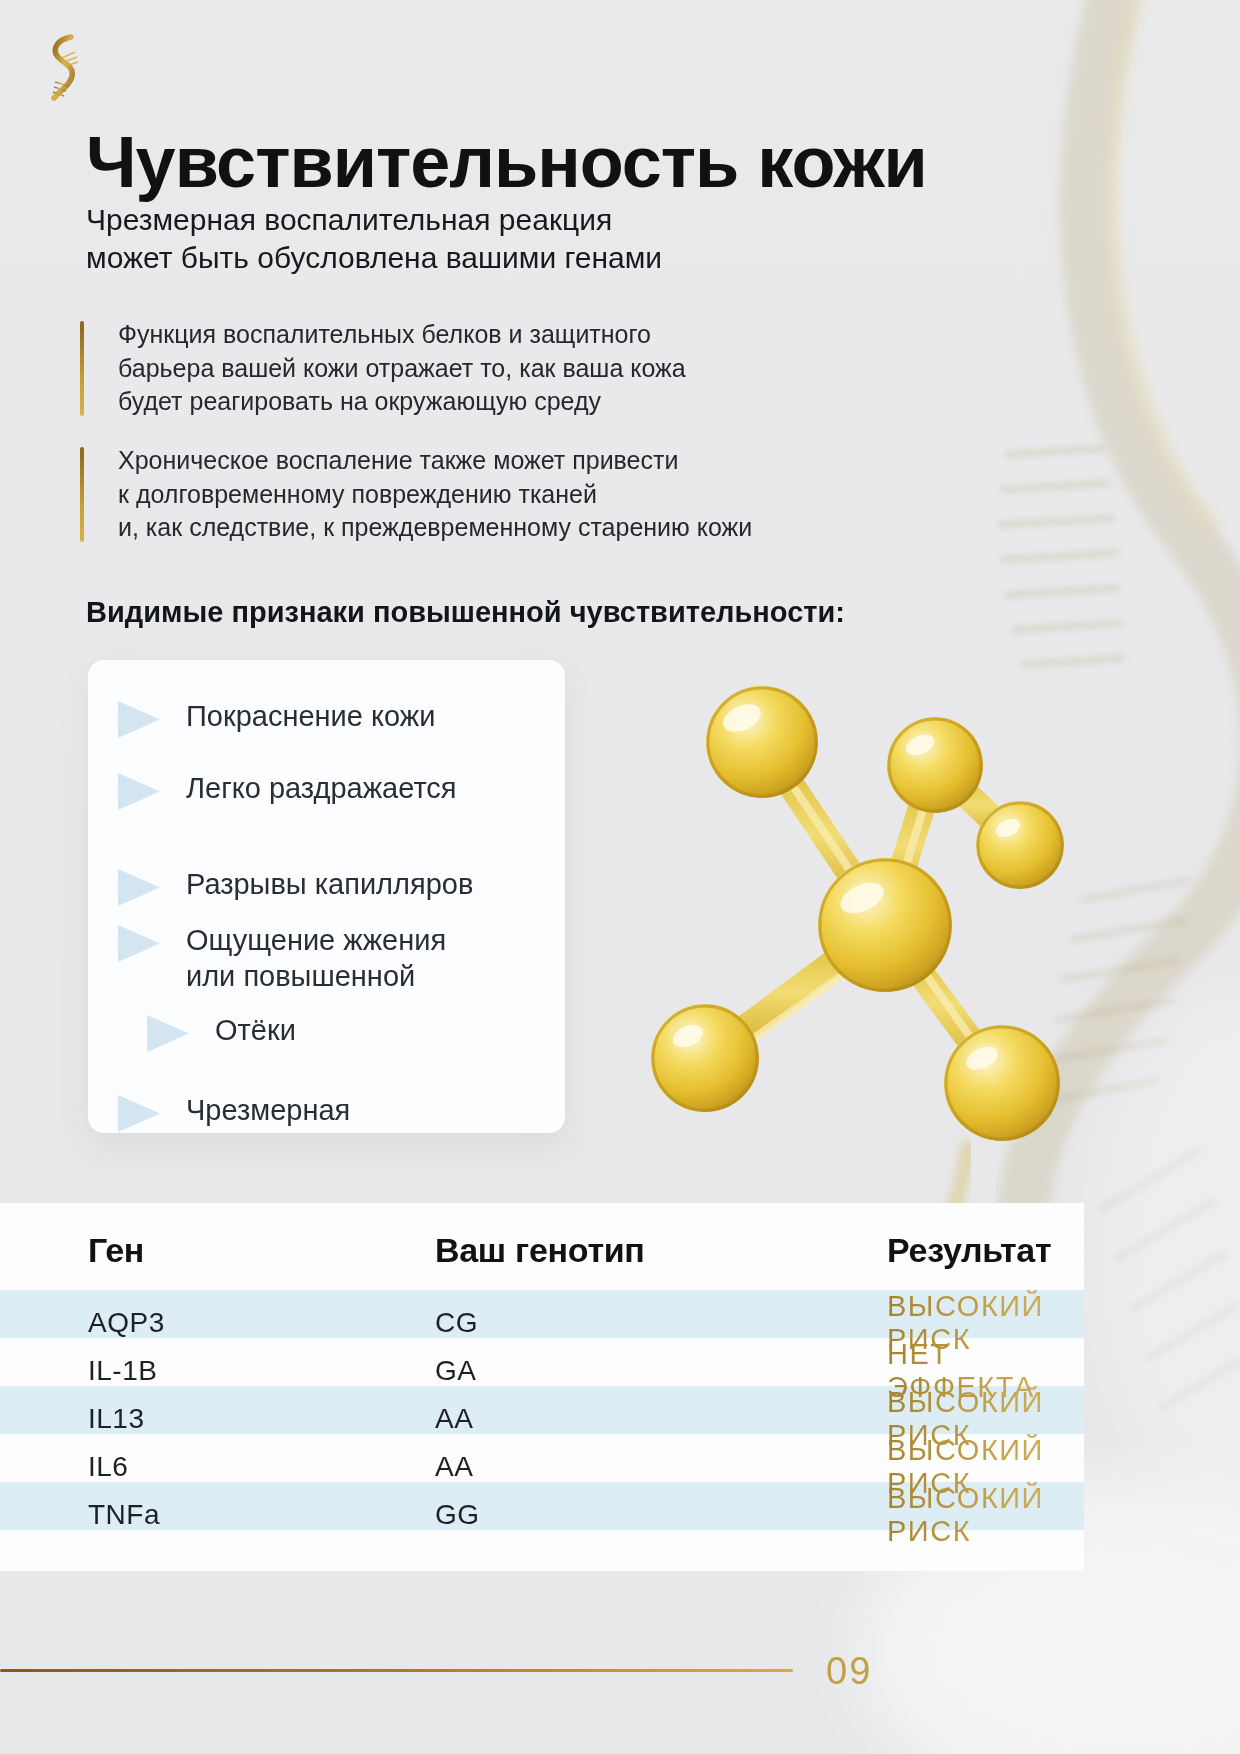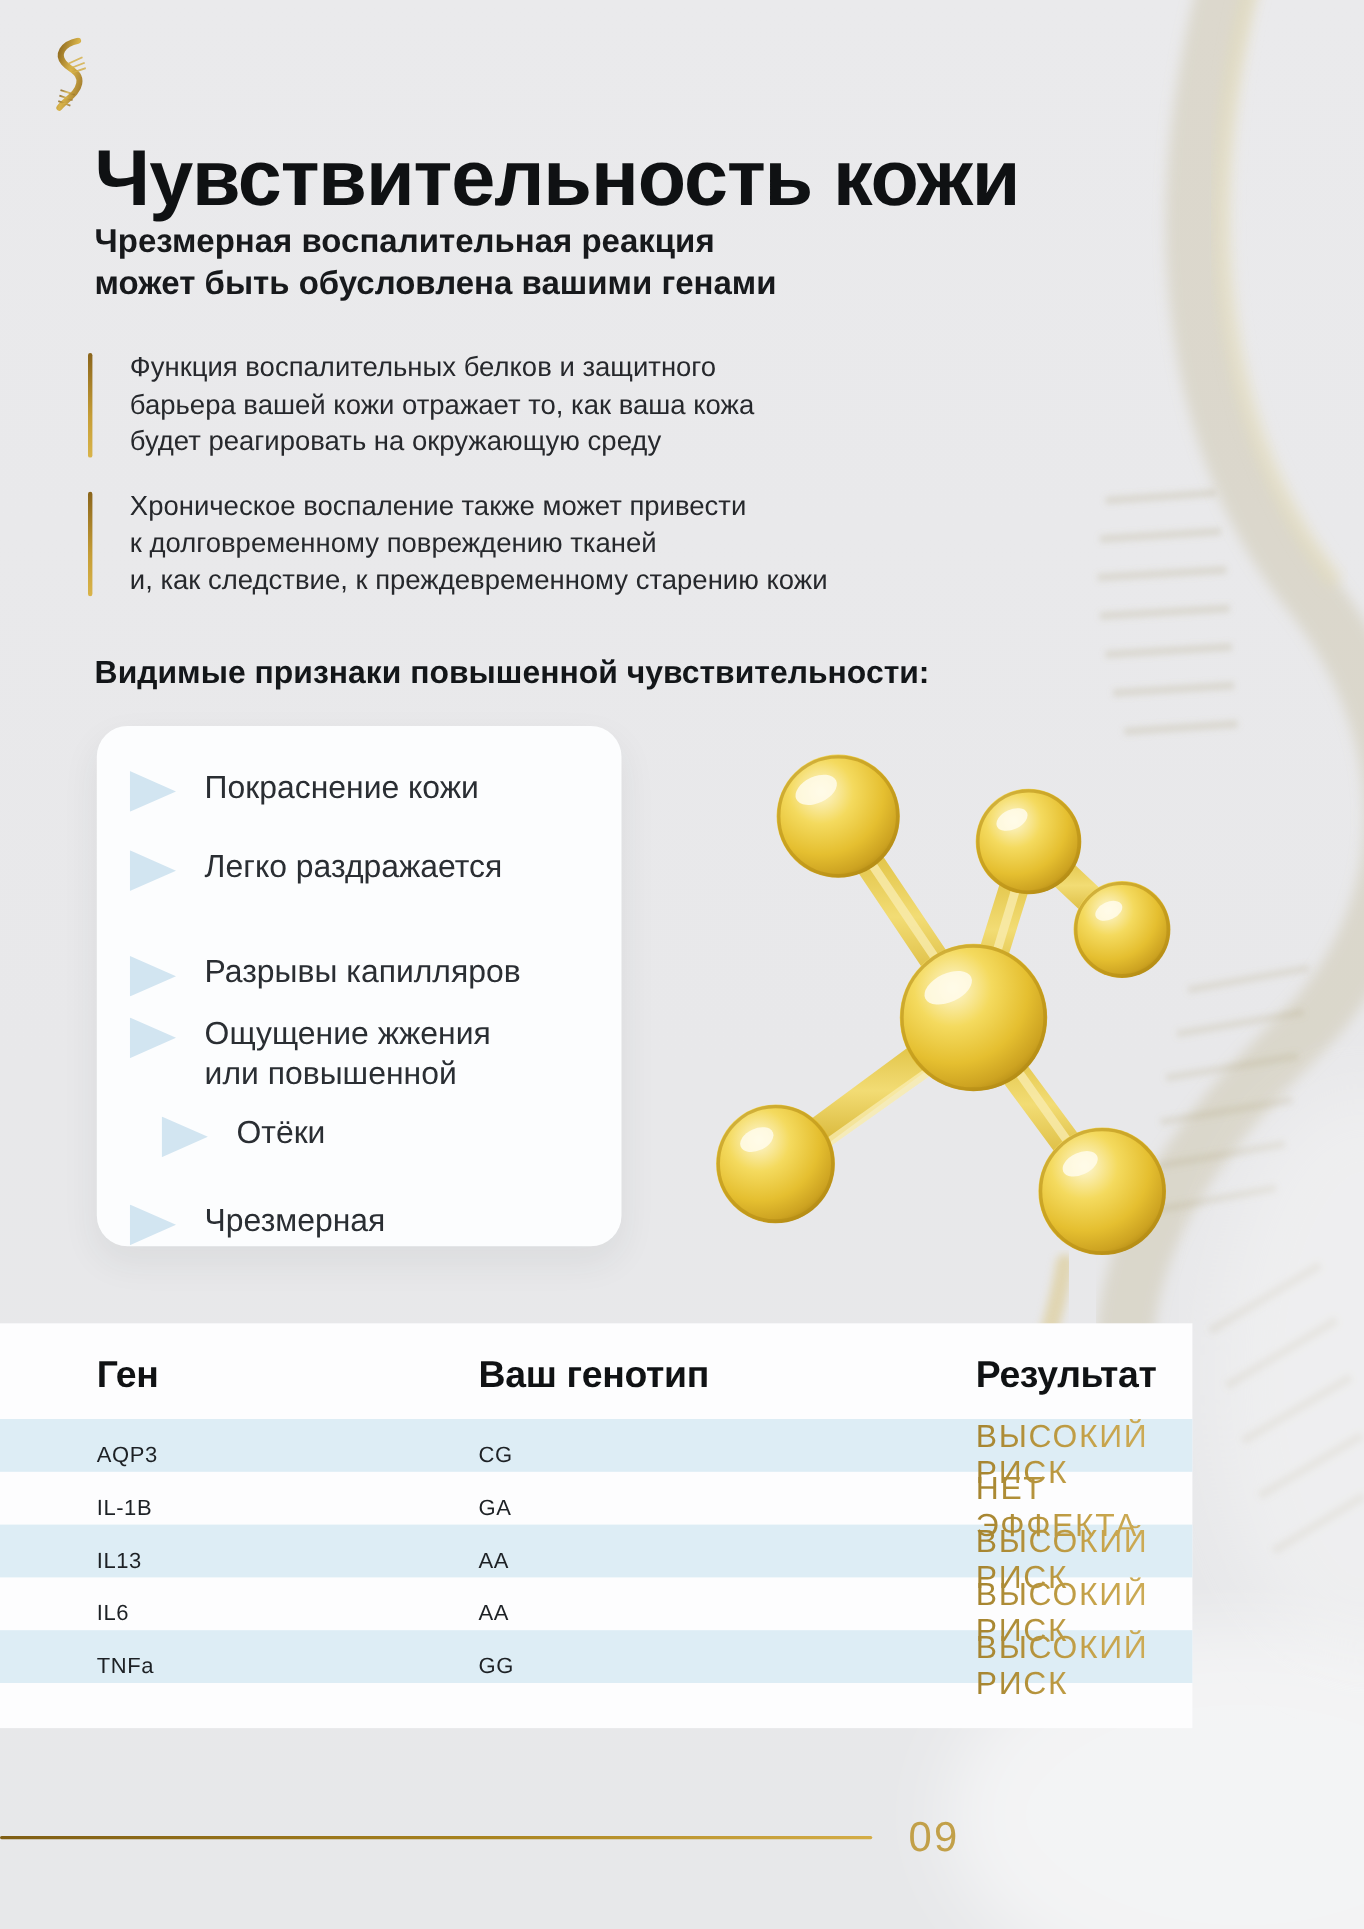--- a/index.html
+++ b/index.html
@@ -19,21 +19,21 @@
   .logo{position:absolute;left:44px;top:34px;width:44px;height:70px;}
 
   
   .title{
     position:absolute;left:86px;top:122px;
     font-size:72px;line-height:1.12;font-weight:800;
     letter-spacing:-1px;color:#0f1113;
   }
   .subtitle{
     position:absolute;left:86px;top:201px;
-    font-size:30px;line-height:38px;font-weight:700;
+    font-size:30px;line-height:38px;font-weight:400;
     color:#17191c;white-space:pre-line;
   }
 
   
   .quote{
     position:absolute;left:80px;
     padding-left:38px;
     font-size:25px;line-height:33.5px;font-weight:400;
     color:#26282c;white-space:pre-line;
   }
@@ -45,21 +45,21 @@
   .quote.q2{top:444px;}
 
   .signs-header{
     position:absolute;left:86px;top:596px;
     font-size:29px;font-weight:700;color:#131619;
   }
 
   
   .card{
     position:absolute;left:88px;top:660px;width:477px;height:473px;
-    background:#fcfdfe;border-radius:28px;
+    background:#fcfdfe;border-radius:16px;
     box-shadow:0 14px 34px rgba(40,50,60,.07);
   }
   .sign{
     position:absolute;left:30px;
     display:flex;align-items:flex-start;gap:26px;
   }
   .sign .tri{flex:0 0 auto;margin-top:3px;}
   .sign-label{
     font-size:29px;line-height:36px;font-weight:400;
     color:#2a2e33;white-space:pre-line;
@@ -83,21 +83,21 @@
     display:grid;grid-template-columns:347px 452px 1fr;
     padding-left:88px;align-items:center;
   }
   .t-head{height:87px;padding-top:8px;}
   .t-head .th{
     font-size:34px;font-weight:800;color:#101214;letter-spacing:-0.3px;
   }
   .trow{height:48px;}
   .trow:nth-of-type(odd){background:#ddedf5;}
   .gene,.genotype{
-    font-size:20px;font-weight:400;color:#1d2125;letter-spacing:.5px;
+    font-size:28px;font-weight:400;color:#1d2125;letter-spacing:.5px;
   }
   .result{
     font-size:29px;font-weight:400;letter-spacing:1.5px;
     color:#b3913d;
   }
   @supports (-webkit-background-clip:text){
     .result{
       background-image:linear-gradient(90deg,#a5842f 0%,#c6a34a 55%,#d2b260 100%);
       -webkit-background-clip:text;background-clip:text;
       -webkit-text-fill-color:transparent;

